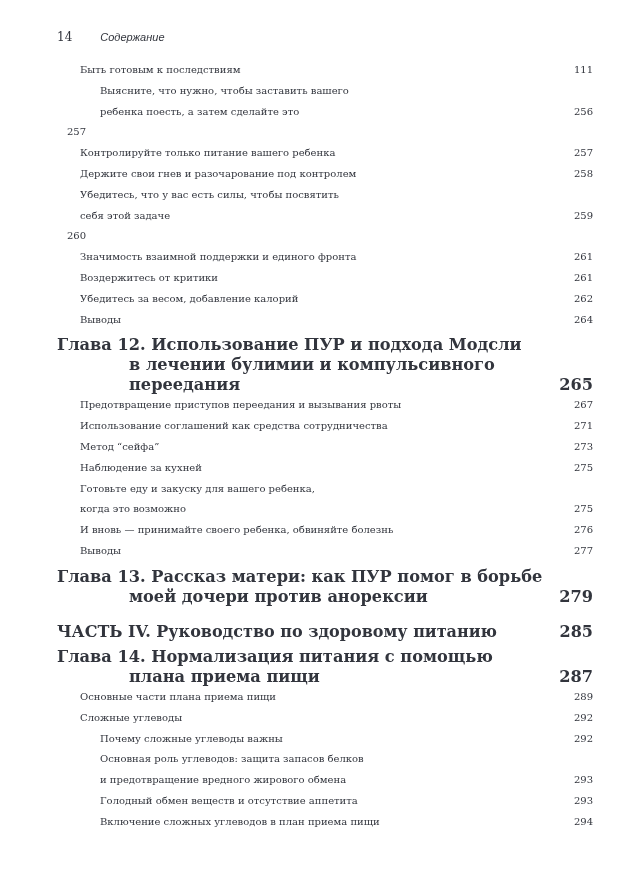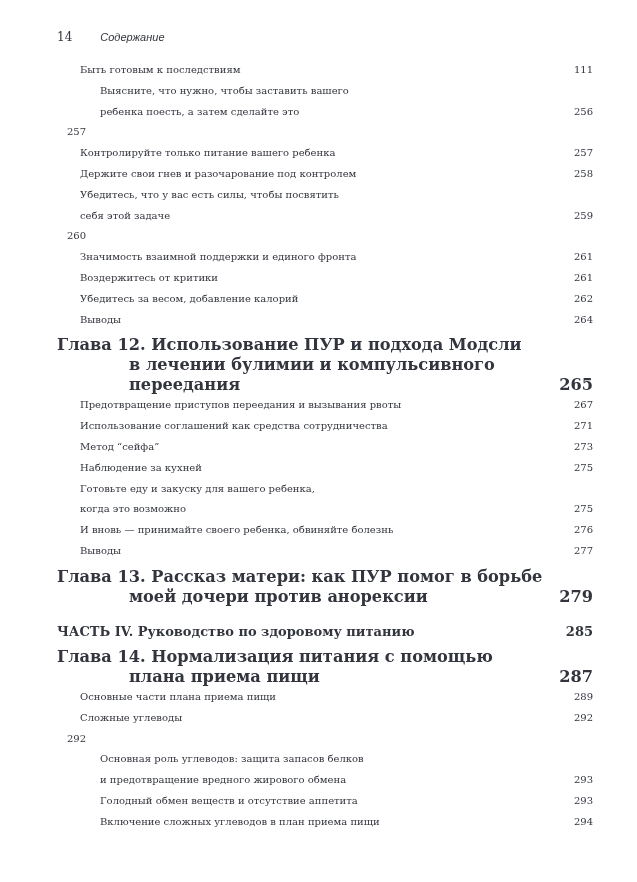--- a/index.html
+++ b/index.html
@@ -60,21 +60,21 @@
     font-size: 16.2px;
     line-height: 20px;
     margin-top: 5px;
   }
   .row.chapter .title {
     padding-left: 72px;
     text-indent: -72px;
   }
   .row.part {
     font-weight: bold;
-    font-size: 13px;
+    font-size: 16px;
     line-height: 21.2px;
     margin-top: 14px;
   }
   .row.part .title { padding-left: 0; }
 </style>
 </head>
 <body>
 
 <div class="page">
   <div class="running-head">
@@ -177,20 +177,21 @@
       </div>
       <div class="row lvl1">
         <div class="title">Основные части плана приема пищи</div>
         <div class="pagenum">289</div>
       </div>
       <div class="row lvl1">
         <div class="title">Сложные углеводы</div>
         <div class="pagenum">292</div>
       </div>
       <div class="row lvl2">
+        <div class="title">Почему сложные углеводы важны</div>
         <div class="pagenum">292</div>
       </div>
       <div class="row lvl2">
         <div class="title">Основная роль углеводов: защита запасов белков
 и предотвращение вредного жирового обмена</div>
         <div class="pagenum">293</div>
       </div>
       <div class="row lvl2">
         <div class="title">Голодный обмен веществ и отсутствие аппетита</div>
         <div class="pagenum">293</div>

